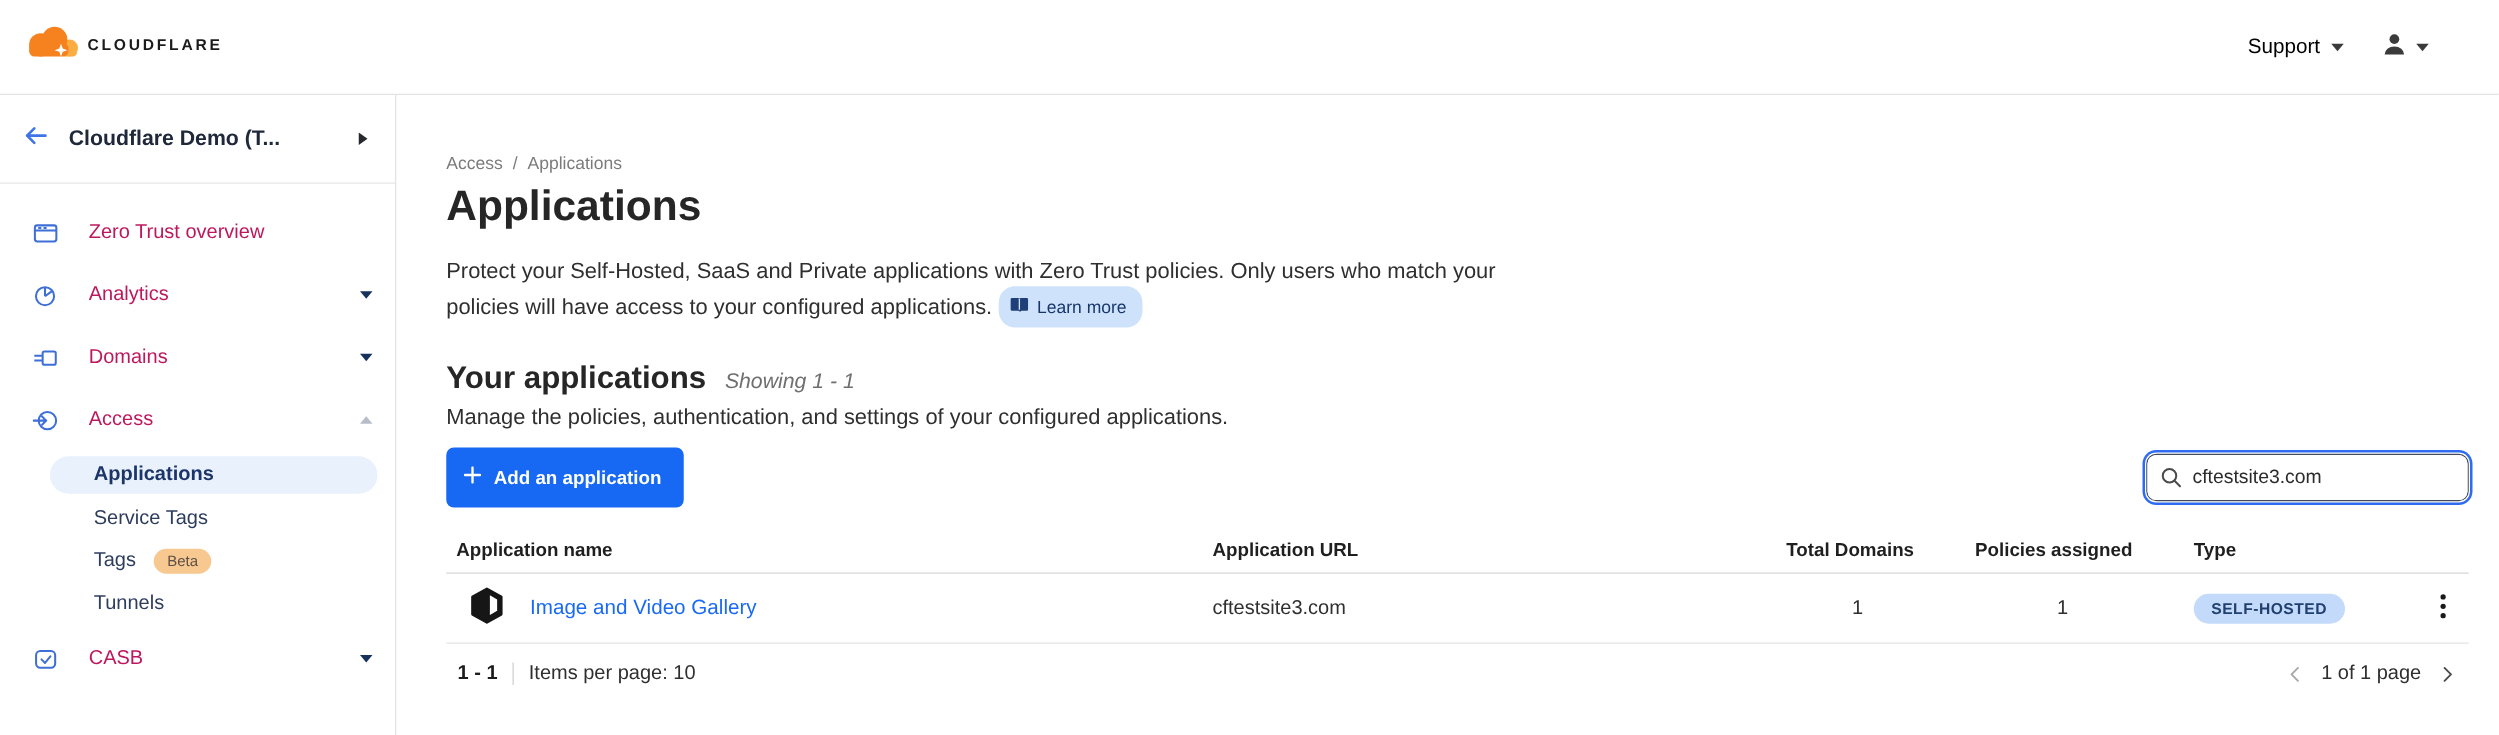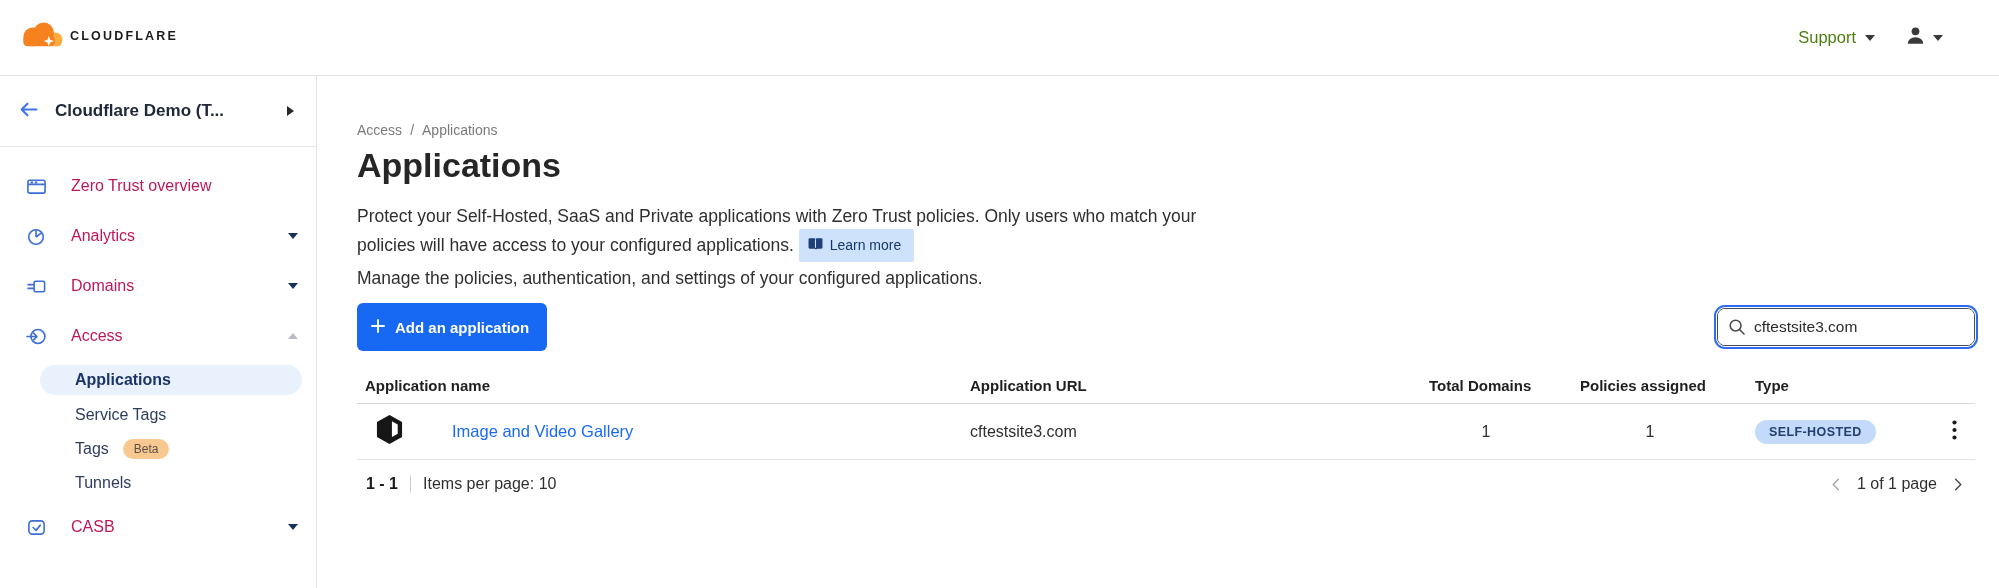--- a/index.html
+++ b/index.html
@@ -6,21 +6,21 @@
   html,body { width:1999px; height:588px; overflow:hidden; background:#fff;
     font-family:"Liberation Sans","DejaVu Sans",sans-serif; color:#2f2f2f; }
   .app { width:1999px; height:588px; display:flex; flex-direction:column; }
 
   
   .topbar { height:76px; flex:0 0 76px; display:flex; align-items:center;
     padding:0 56px 0 14px; border-bottom:1px solid #e3e3e3; background:#fff; }
   .logo { display:flex; flex-direction:row; align-items:center; width:104px; cursor:pointer; }
   .logo-word { font-size:12.5px; font-weight:700; letter-spacing:2.2px; color:#1b1b1b; margin-top:-3px; }
   .top-right { margin-left:auto; display:flex; align-items:center; }
-  .support { display:flex; align-items:center; gap:9px; font-size:16.5px; color:#4d7c0f; cursor:pointer; }
+  .support { display:flex; align-items:center; gap:9px; font-size:16.5px; color:#000000; cursor:pointer; }
   .user-menu { display:flex; align-items:center; gap:7px; margin-left:30px; cursor:pointer; }
   .caret-down { width:0; height:0; border-left:5.5px solid transparent;
     border-right:5.5px solid transparent; border-top:6.5px solid #3a3a3a; }
 
   
   .shell { flex:1; display:flex; min-height:0; }
 
   
   .sidebar { width:317px; flex:0 0 317px; border-right:1px solid #e3e3e3; background:#fff; }
   .sb-header { height:71px; border-bottom:1px solid #e8e8e8; display:flex; align-items:center;
@@ -46,21 +46,21 @@
   .beta-badge { margin-left:14px; background:#f8c891; color:#5b5045; font-size:12px;
     padding:3px 11px; border-radius:11px; }
 
   
   .main { flex:1; padding:46px 24px 0 40px; min-width:0; }
   .breadcrumb { font-size:14px; color:#7b7b7b; display:flex; gap:8px; }
   .crumb { cursor:pointer; }
   .page-title { font-size:34px; font-weight:700; color:#262626; margin-top:8px; }
   .desc { margin-top:18px; font-size:17.5px; line-height:26px; color:#2f2f2f; max-width:850px; }
   .learn-pill { display:inline-flex; gap:7px; background:#cfe2fb;
-    border-radius:2px; padding:3px 13px 4px 9px; font-size:14px; color:#17376b;
+    border-radius:13px; padding:3px 13px 4px 9px; font-size:14px; color:#17376b;
     cursor:pointer; vertical-align:1px; white-space:nowrap; }
   .sec-head { margin-top:26px; display:flex; align-items:baseline; gap:15px; }
   .sec-title { font-size:25px; font-weight:700; color:#262626; }
   .showing { font-style:italic; font-size:17px; color:#6f6f6f; }
   .sec-sub { margin-top:6px; font-size:17.5px; color:#2f2f2f; }
 
   .toolbar { margin-top:14px; display:flex; align-items:center; justify-content:space-between; }
   .btn-primary { display:flex; align-items:center; gap:10px; height:48px; padding:0 18px 0 14px;
     background:#1768f2; color:#fff; font-size:15px; font-weight:700; border:none;
     border-radius:6px; cursor:pointer; font-family:inherit; }
@@ -78,21 +78,21 @@
     font-size:16px; }
   .c1 { width:613px; flex:0 0 613px; padding-left:8px; }
   .trow .c1 { display:flex; align-items:center; gap:20px; padding-left:18px; }
   .c2 { width:455px; flex:0 0 455px; }
   .c3 { width:122px; flex:0 0 122px; padding-left:4px; }
   .c4 { width:140px; flex:0 0 140px; margin-left:33px; }
   .c5 { width:175px; flex:0 0 175px; margin-left:35px; }
   .c6 { flex:1; display:flex; justify-content:flex-end; padding-right:12px; }
   .trow .c3, .trow .c4 { text-align:center; padding-left:0; color:#2f2f2f; }
   .trow .c4 { margin-left:33px; }
-  .app-link { color:#1a6af5; font-weight:500; font-size:16.5px; cursor:pointer; text-decoration:none;margin-left:28px; }
+  .app-link { color:#1a6af5; font-weight:500; font-size:16.5px; cursor:pointer; text-decoration:none; }
   .type-badge { display:inline-block; background:#c4dafb; color:#21406f; font-size:12.5px;
     font-weight:700; letter-spacing:0.4px; padding:5px 14px; border-radius:13px; }
   .kebab { background:none; border:none; cursor:pointer; padding:4px 6px; }
 
   
   .pagination { height:48px; display:flex; align-items:center; justify-content:space-between;
     padding:0 8px 0 9px; font-size:16px; color:#2f2f2f; }
   .pag-left { display:flex; align-items:center; }
   .pag-range { font-weight:700; color:#1c1c1c; }
   .pag-div { width:1px; height:18px; background:#cfcfcf; margin:0 12px; }
@@ -242,20 +242,24 @@
           <span>
             <svg width="15" height="13" viewBox="0 0 14 12">
               <path d="M1 1.2 h4.3 a1.7 1.7 0 0 1 1.2 .6 a1.7 1.7 0 0 1 1.2 -.6 H12 a1 1 0 0 1 1 1 v7.6 a1 1 0 0 1 -1 1 H8.4 a1.7 1.7 0 0 0 -1.4 .8 a1.7 1.7 0 0 0 -1.4 -.8 H1 a1 1 0 0 1 -1 -1 V2.2 a1 1 0 0 1 1 -1 Z" fill="#1e3f77" transform="translate(0.5,0)"></path>
               <path d="M7 2 v8" stroke="#cfe2fb" stroke-width="1"></path>
             </svg>
           </span>
           <span>Learn more</span>
         </span>
       </p>
 
+      <div class="sec-head">
+        <span class="sec-title">Your applications</span>
+        <span class="showing">Showing 1 - 1</span>
+      </div>
       <p class="sec-sub">Manage the policies, authentication, and settings of your configured applications.</p>
 
       <div class="toolbar">
         <button class="btn-primary">
           <span>
             <svg width="14" height="14" viewBox="0 0 14 14" fill="none" stroke="#fff" stroke-width="1.9" stroke-linecap="round">
               <path d="M7 1 v12 M1 7 h12"></path>
             </svg>
           </span>
           <span>Add an application</span>

